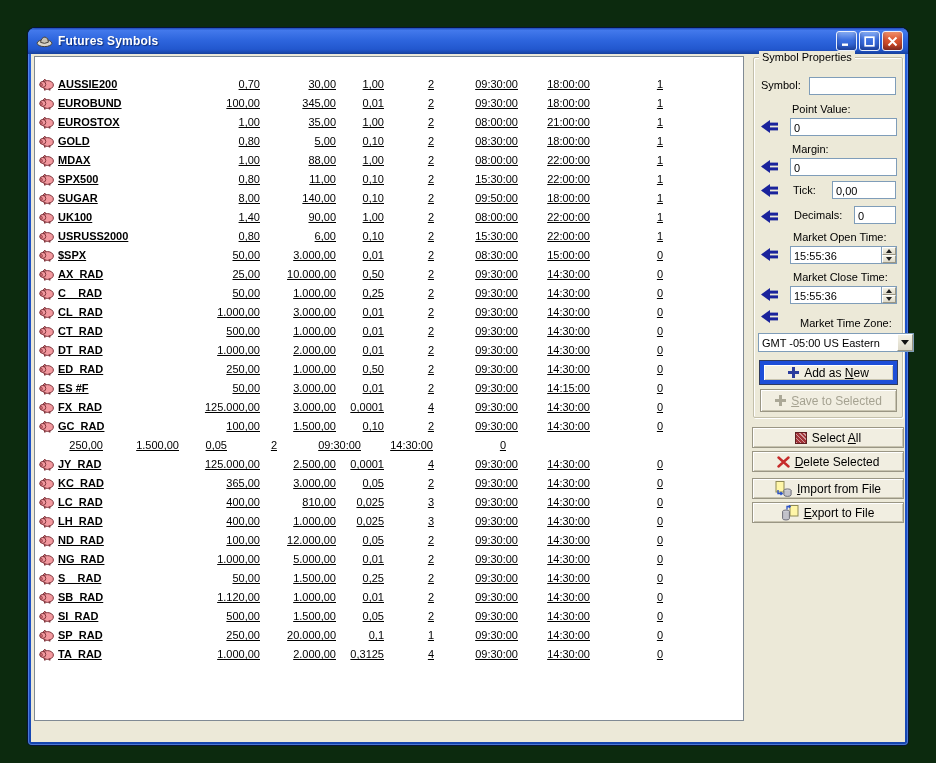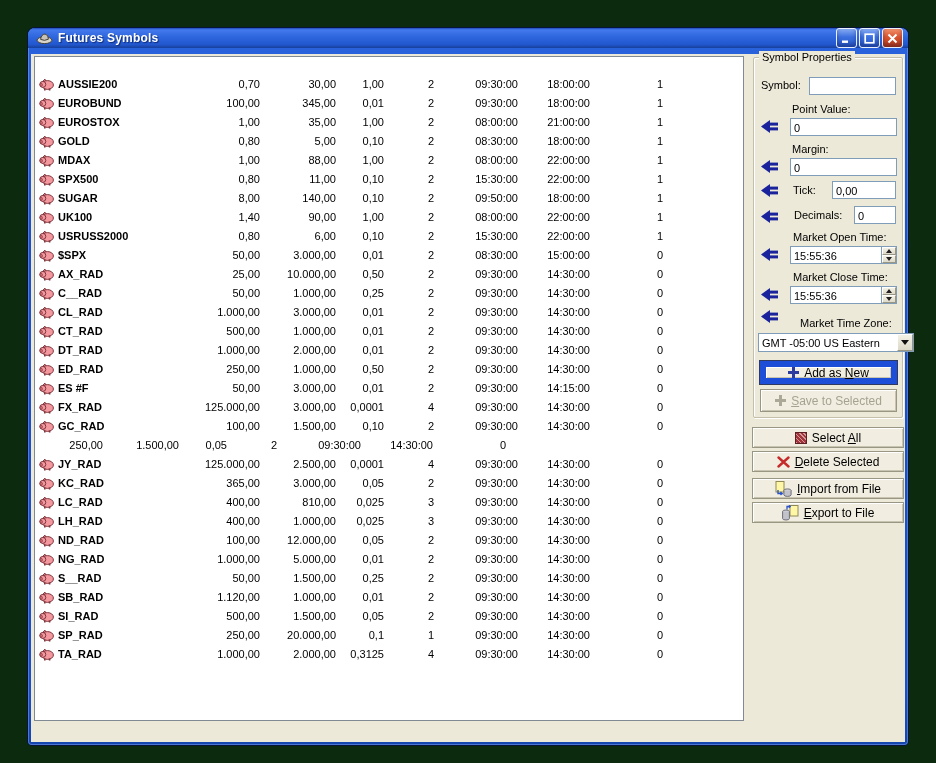--- a/index.html
+++ b/index.html
@@ -4,21 +4,21 @@
 <style>
   * { margin:0; padding:0; box-sizing:border-box; }
   body { font-family:"Liberation Sans", sans-serif; }
   .desktop { position:relative; width:936px; height:763px; background:#0C2A0E; overflow:hidden; }
 
   
   .window { position:absolute; left:28px; top:28px; width:880px; height:717px;
     border-radius:7px 7px 4px 4px;
     background:linear-gradient(180deg,#2A64DE,#1C50C6 30%,#1C50C6 92%,#1545AE);
     box-shadow:inset 0 0 0 1px rgba(120,160,240,.55), 0 0 0 1px #06143A; }
-  .titlebar { position:absolute; left:0; top:0; right:0; height:20px; display:flex; align-items:center;
+  .titlebar { position:absolute; left:0; top:0; right:0; height:26px; display:flex; align-items:center;
     padding:0 5px 0 8px; border-radius:7px 7px 0 0;
     background:linear-gradient(180deg,#1E49B8 0%,#4379EC 9%,#2E66DE 45%,#2257CE 82%,#17409C 100%); }
   .apptitle { flex:1; color:#fff; font-size:12px; font-weight:bold; margin-left:5px;
     text-shadow:1px 1px 1px #0E2C74; letter-spacing:.2px; }
   .tb-btn { width:21px; height:20px; margin-left:2px; border-radius:3px; border:1px solid #EAF0FC;
     display:flex; align-items:center; justify-content:center;
     background:linear-gradient(180deg,#86ABF2,#3B6FE0 45%,#2A5BC8); box-shadow:inset 0 -3px 4px rgba(0,10,60,.35); }
   .tb-btn.close { background:linear-gradient(180deg,#F0906A,#DA5530 45%,#BC3A14); }
 
   .client { position:absolute; left:3px; right:3px; top:26px; bottom:3px; background:#ECE9D8; }
@@ -32,21 +32,21 @@
     box-shadow:inset 1px 1px 0 #FFFFFF, inset 0 -1px 0 #ACA899; white-space:nowrap; overflow:hidden;margin-top:33px; }
   .hcell.colF { flex:1; border-right:none; }
   .col0 { width:157px; } .col1 { width:73px; } .col2 { width:76px; } .col3 { width:48px; }
   .col4 { width:60px; } .col5 { width:74px; } .col6 { width:71px; } .col7 { width:77px; }
   .hcell.col0 { padding-left:6px; }
   .hcell.col1,.hcell.col2,.hcell.col3,.hcell.col5,.hcell.col6 { justify-content:flex-end; padding-right:5px; }
   .hcell.col4 { justify-content:center;border-radius:9px; }
   .hcell.col7 { padding-left:5px; }
   .sort-arrow { width:0; height:0; border-left:4px solid transparent; border-right:4px solid transparent;
     border-top:5px solid #39459E; margin-left:auto; margin-right:5px; }
-  .lv-body { position:absolute; left:0; top:18px; right:0; bottom:0; overflow:hidden; }
+  .lv-body { position:absolute; left:0; top:18px; right:0; bottom:0; overflow:hidden;text-decoration:underline; }
   .lv-row { display:flex; height:19px; font-size:11px; color:#000; }
   .lv-row .cell { line-height:19px; white-space:nowrap; overflow:hidden; }
   .lv-row .col0 { display:flex; align-items:center; }
   .lv-row .col1,.lv-row .col2,.lv-row .col3,.lv-row .col5 { text-align:right; padding-right:5px; }
   .lv-row .col4 { text-align:right; padding-right:15px; }
   .lv-row .col6 { text-align:right; padding-right:4px; }
   .lv-row .col7 { text-align:right; padding-right:8px; }
   .sym { font-weight:bold; margin-left:4px; }
   .pig { margin-left:4px; display:flex; flex:0 0 auto; }
 
@@ -70,21 +70,21 @@
   .combo-text { flex:1; padding:3px 0 0 3px; white-space:nowrap; overflow:hidden; }
   .combo-btn { width:16px; background:linear-gradient(180deg,#F4F2E6,#DCD8C8);
     border:1px solid #fff; border-right-color:#9A9684; border-bottom-color:#9A9684;
     display:flex; align-items:center; justify-content:center; }
   .combo-btn::after { content:""; border-left:4px solid transparent; border-right:4px solid transparent; border-top:5px solid #101010; }
 
   .xpbtn { position:absolute; display:flex; align-items:center; justify-content:center; gap:5px;
     font:12px "Liberation Sans",sans-serif; color:#000; background:#F1EEE1;
     border:1px solid #9A9684; box-shadow:inset 1px 1px 0 #FFFFFF, inset -1px -1px 0 #C8C4B0; cursor:default; }
   .xpbtn .u { text-decoration:underline; }
-  .xpbtn.default { border:6px solid #1d4ed8; box-shadow:0 0 0 1px #2F3A5E, inset 1px 1px 0 #FFFFFF, inset -1px -1px 0 #C8C4B0; }
+  .xpbtn.default { border:4px solid #1d4ed8; box-shadow:0 0 0 1px #2F3A5E, inset 1px 1px 0 #FFFFFF, inset -1px -1px 0 #C8C4B0; }
   .xpbtn.disabled { color:#A5A291; }
   .ico { display:flex; flex:0 0 auto; }
   .sel-ico { width:12px; height:12px; border:1px solid #5E1F22; background:#A23338;
     background-image:repeating-linear-gradient(45deg, rgba(255,255,255,.5) 0 1px, transparent 1px 3px); }
 </style>
 </head>
 <body>
 
 <div class="desktop">
   <div class="window">

